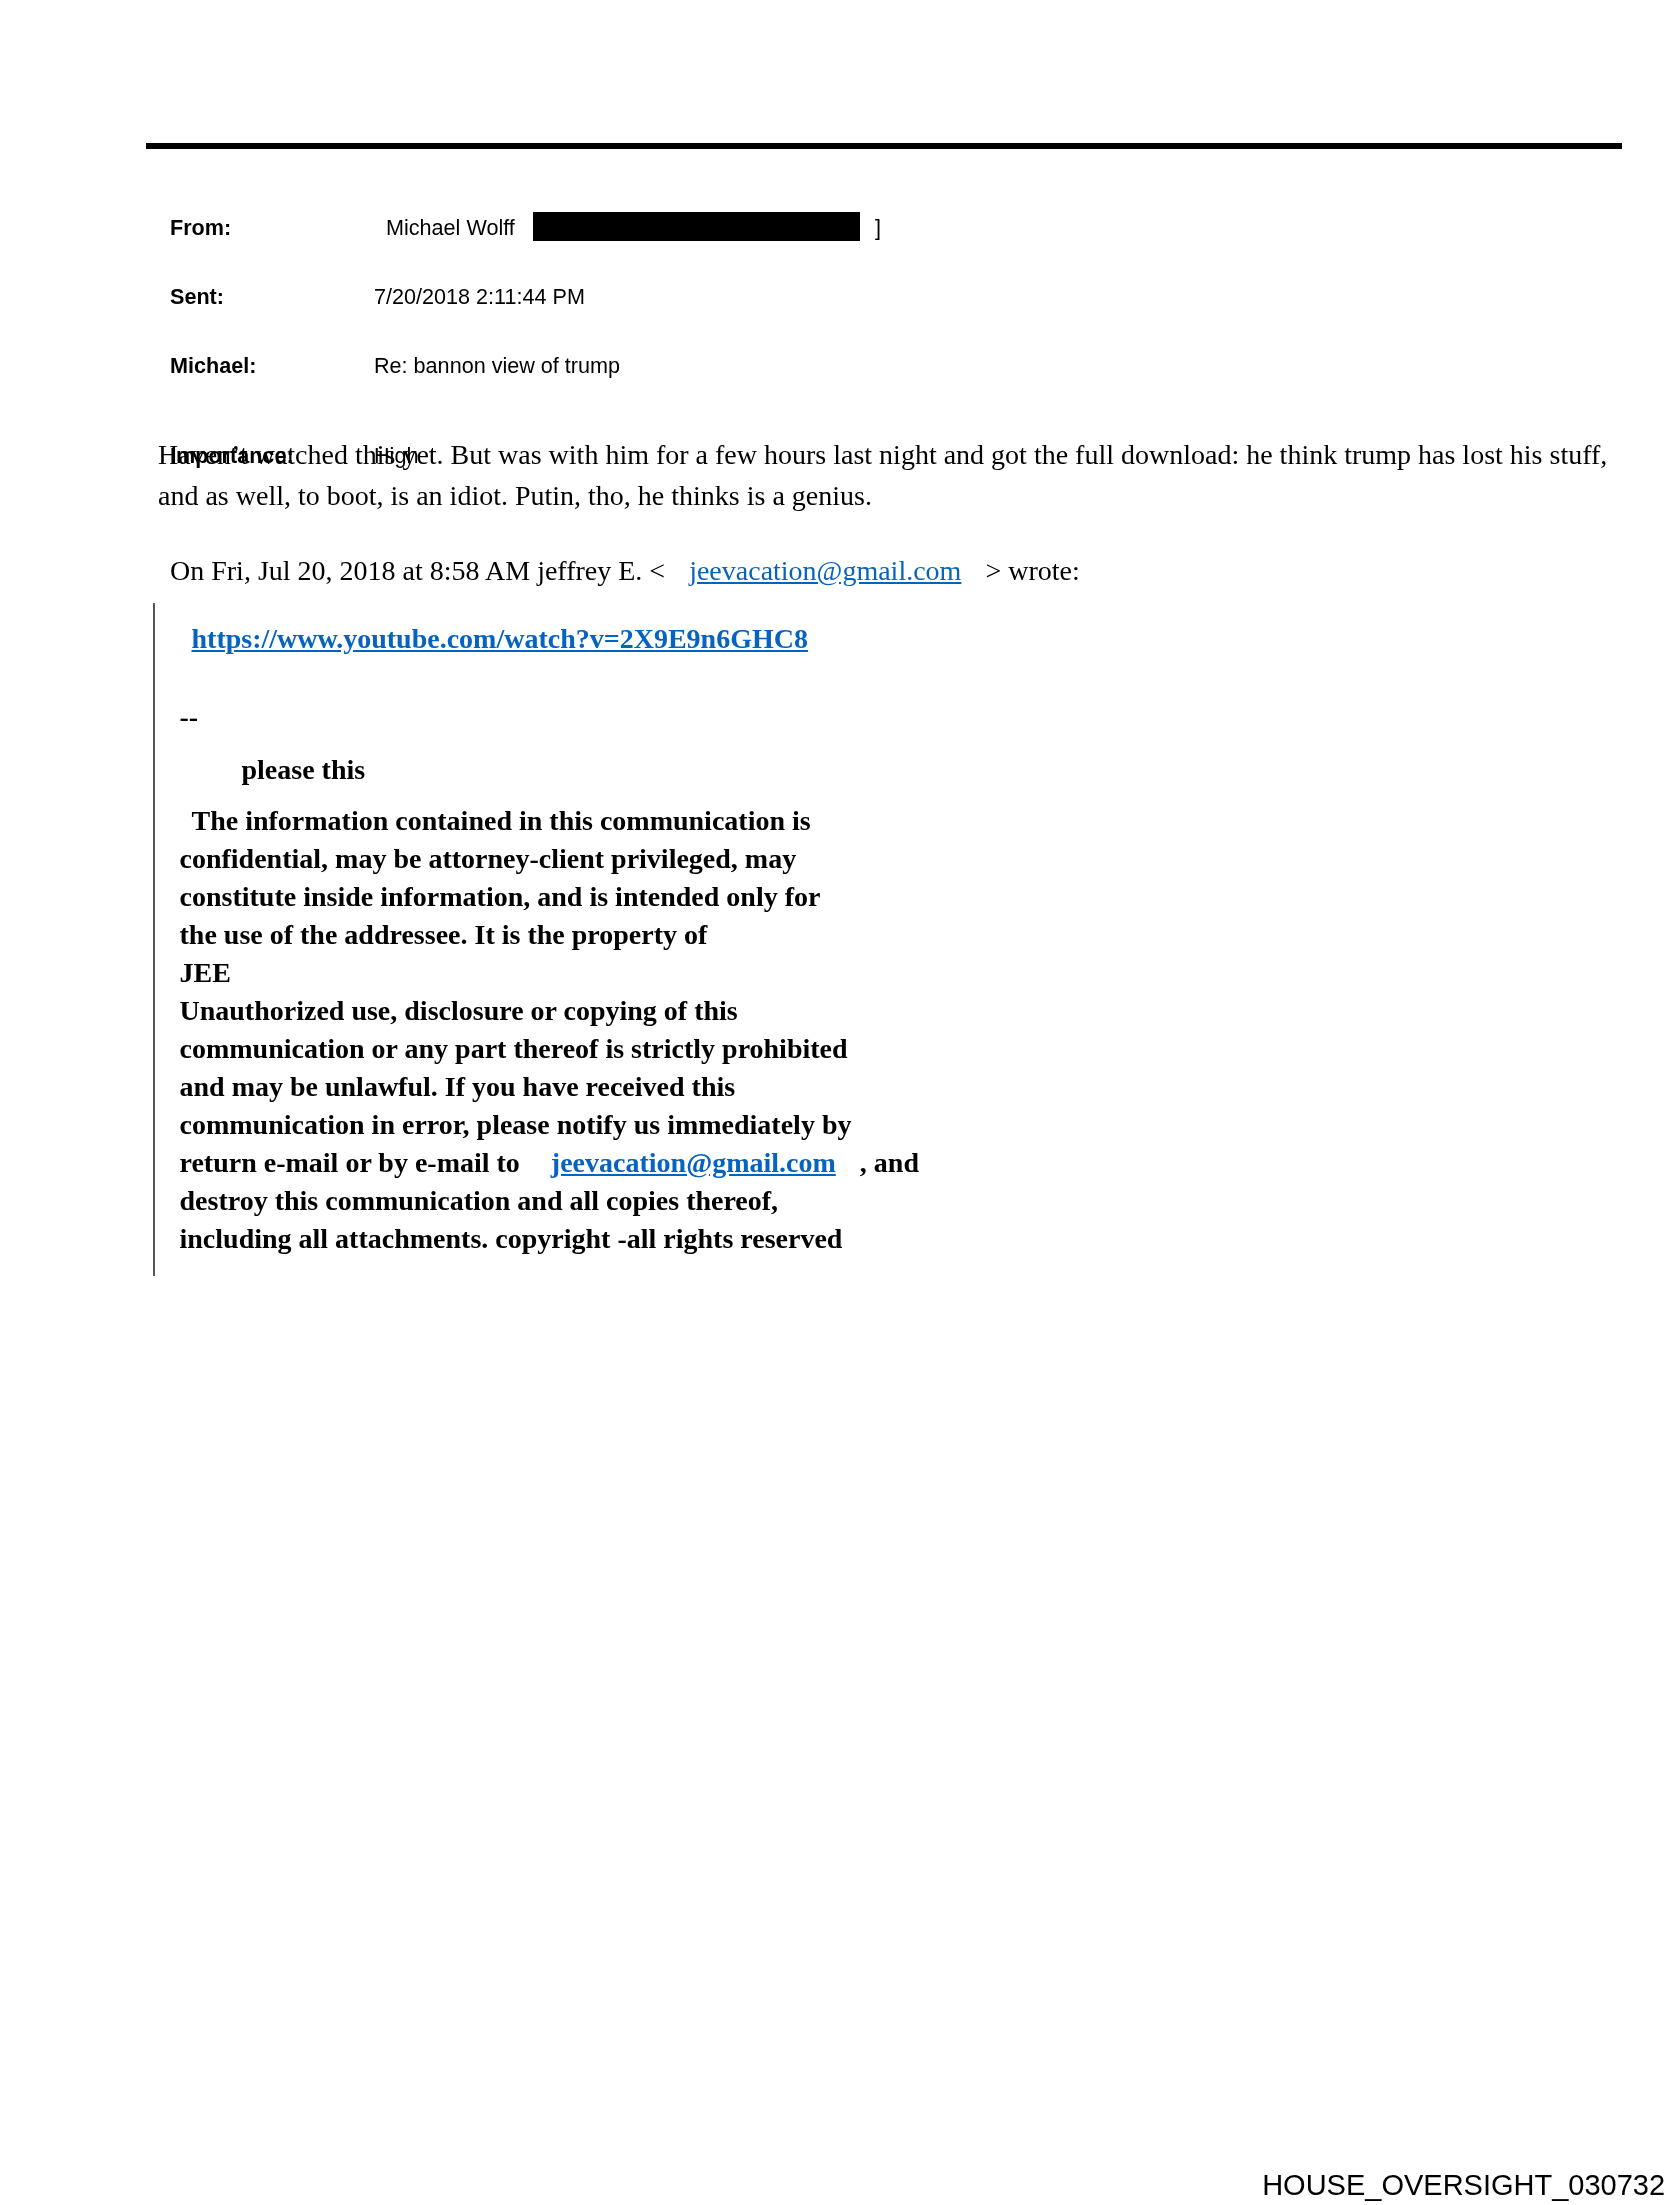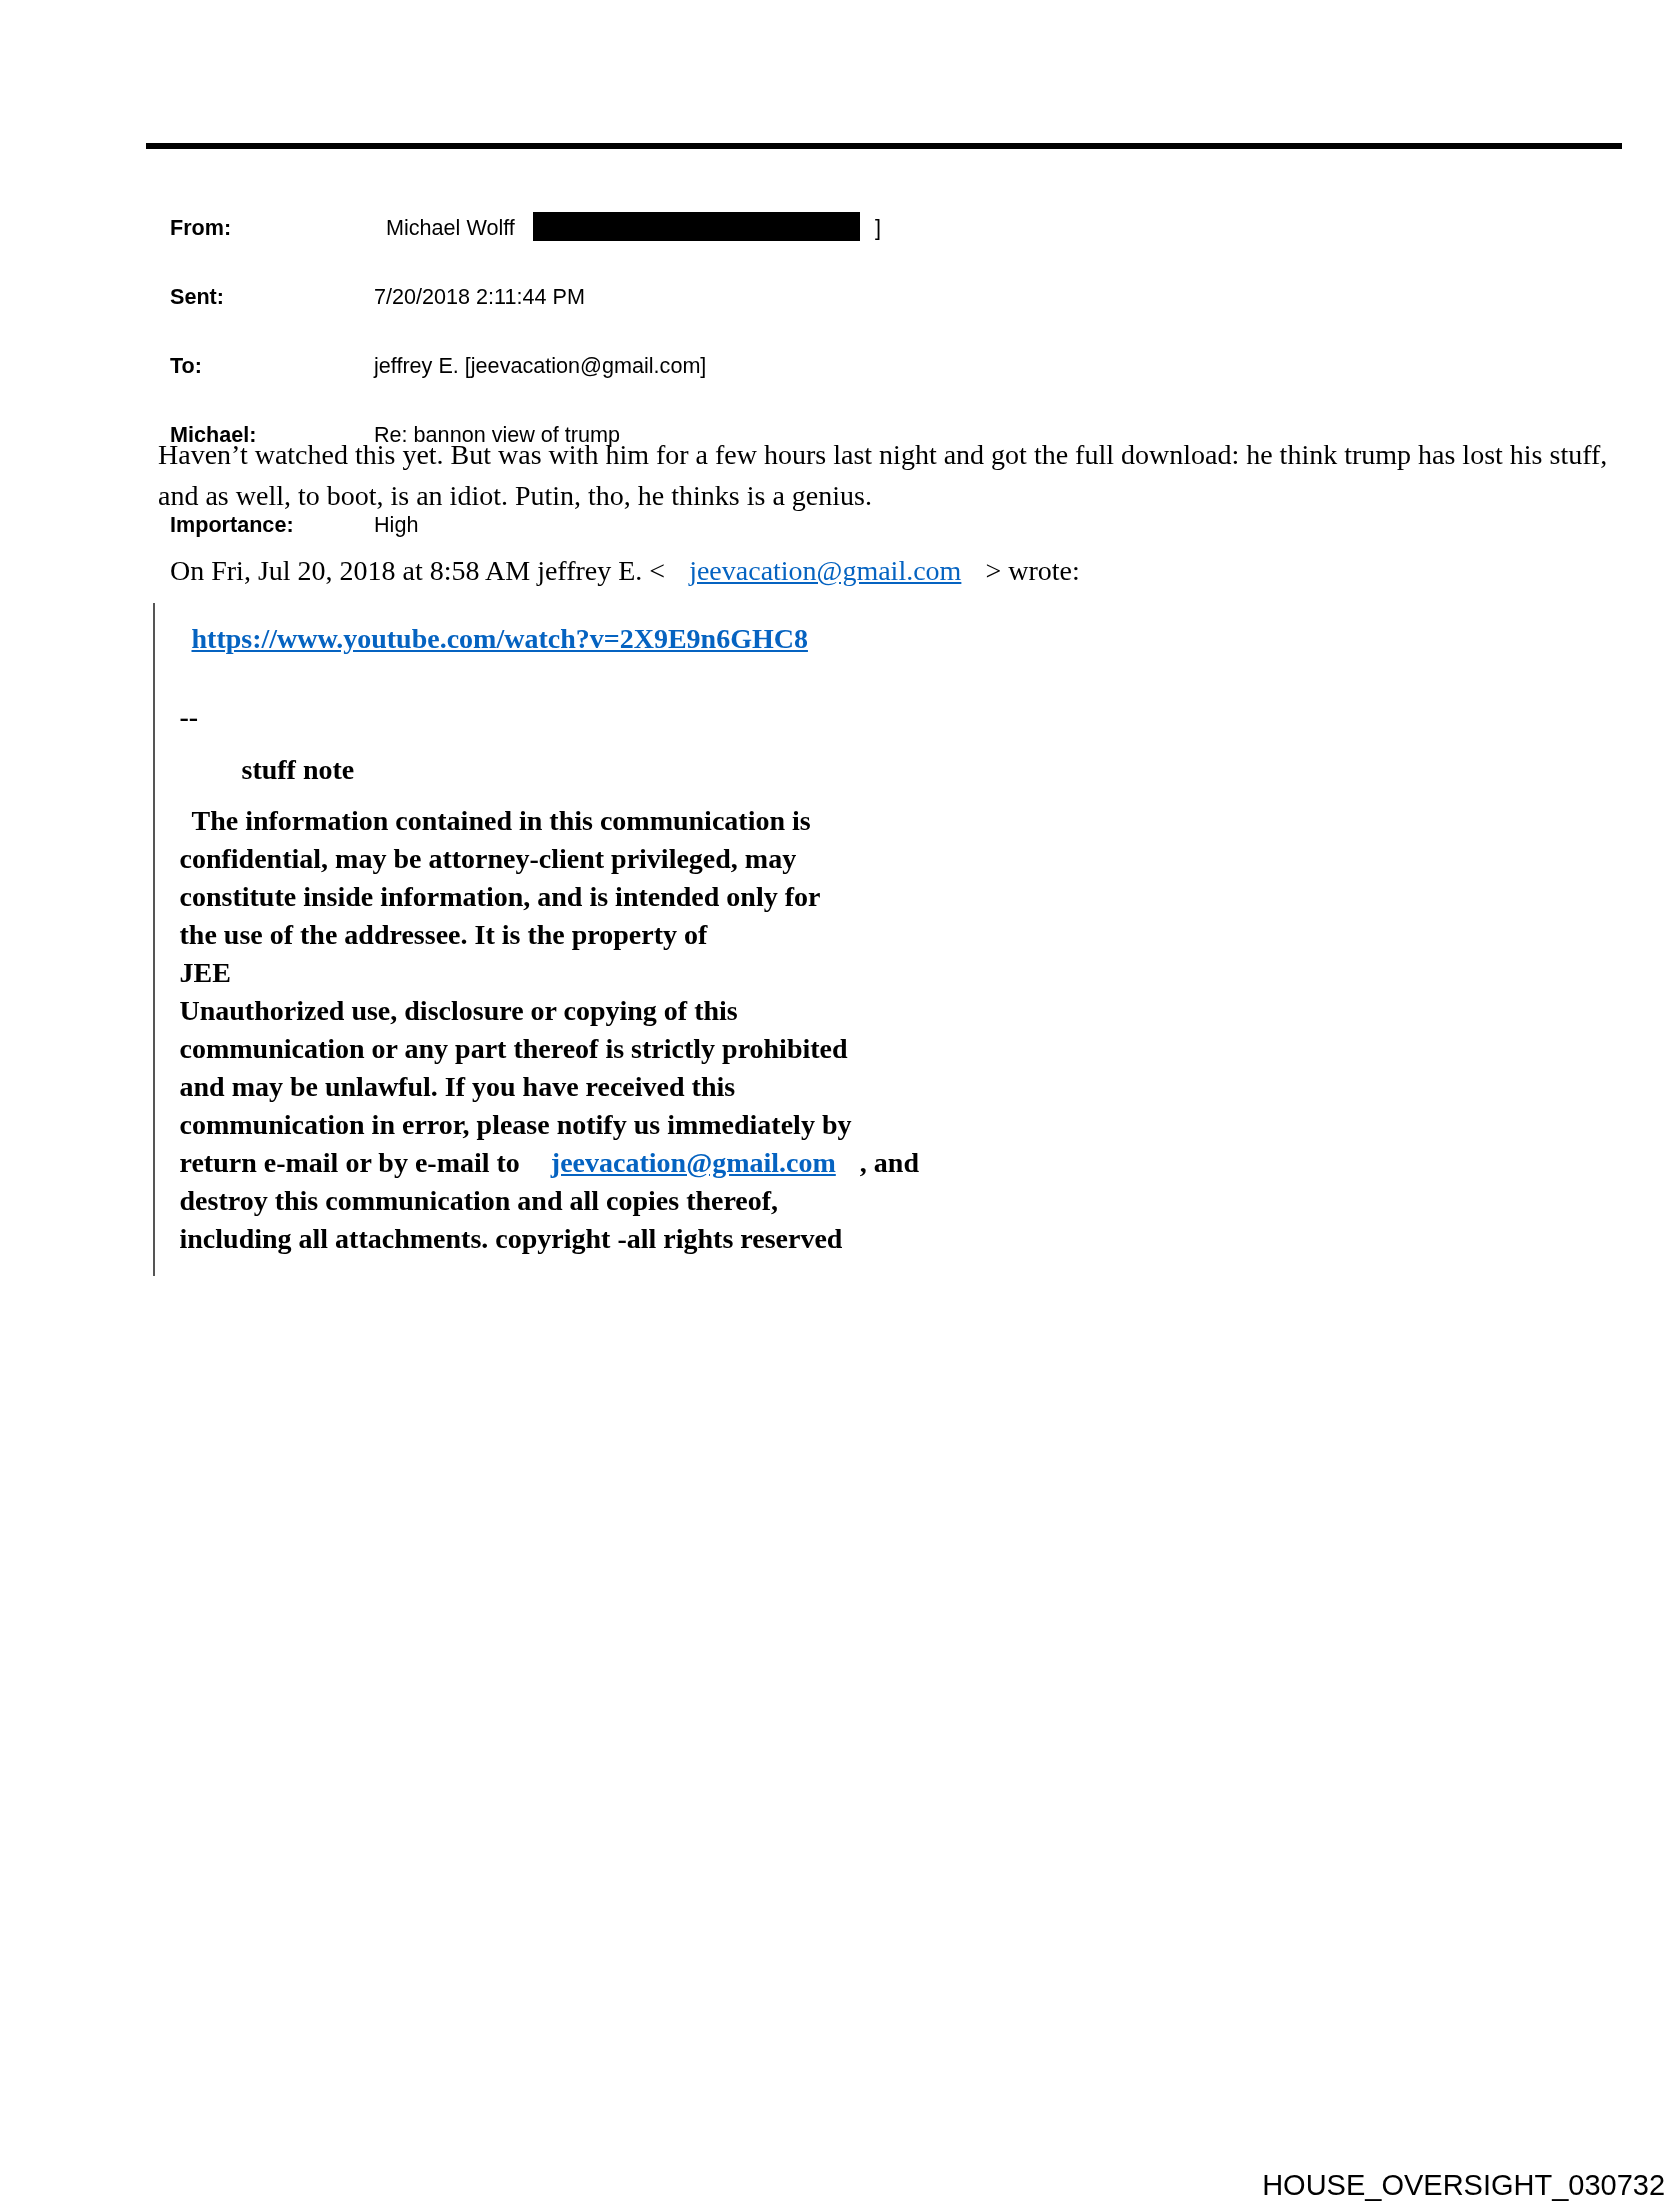--- a/index.html
+++ b/index.html
@@ -98,43 +98,39 @@
   <div class="header">
     <div class="hrow">
       <span class="hlabel">From:</span>
       <span class="hvalue"><span>Michael Wolff</span><span class="redact"></span><span>]</span></span>
     </div>
     <div class="hrow">
       <span class="hlabel">Sent:</span>
       <span class="hvalue">7/20/2018 2:11:44 PM</span>
     </div>
     <div class="hrow">
-      <span class="hlabel">To:</span>
-      <span class="hvalue">jeffrey E. [jeevacation@gmail.com]</span>
-    </div>
-    <div class="hrow">
       <span class="hlabel">Michael:</span>
       <span class="hvalue">Re: bannon view of trump</span>
     </div>
     <div class="hrow importance">
       <span class="hlabel">Importance:</span>
       <span class="hvalue">High</span>
     </div>
   </div>
 
   <div class="body">
 
     <p class="para">Haven’t watched this yet. But was with him for a few hours last night and got the full download: he think trump has lost his stuff, and as well, to boot, is an idiot. Putin, tho, he thinks is a genius.</p>
 
     <p class="reply-intro"><span>On Fri, Jul 20, 2018 at 8:58 AM jeffrey E. &lt;</span><a class="link">jeevacation@gmail.com</a><span>&gt; wrote:</span></p>
 
     <div class="quote">
       <p class="qlink"><a class="link">https://www.youtube.com/watch?v=2X9E9n6GHC8</a></p>
       <p class="sig-divider">--</p>
-      <p class="please-note">stuff note</p>
+      <p class="please-note">please this</p>
       <div class="disclaimer"><span>The information contained in this communication is
 confidential, may be attorney-client privileged, may
 constitute inside information, and is intended only for
 the use of the addressee. It is the property of
 JEE
 Unauthorized use, disclosure or copying of this
 communication or any part thereof is strictly prohibited
 and may be unlawful. If you have received this
 communication in error, please notify us immediately by
 return e-mail or by e-mail to </span><a class="link">jeevacation@gmail.com</a><span>, and

